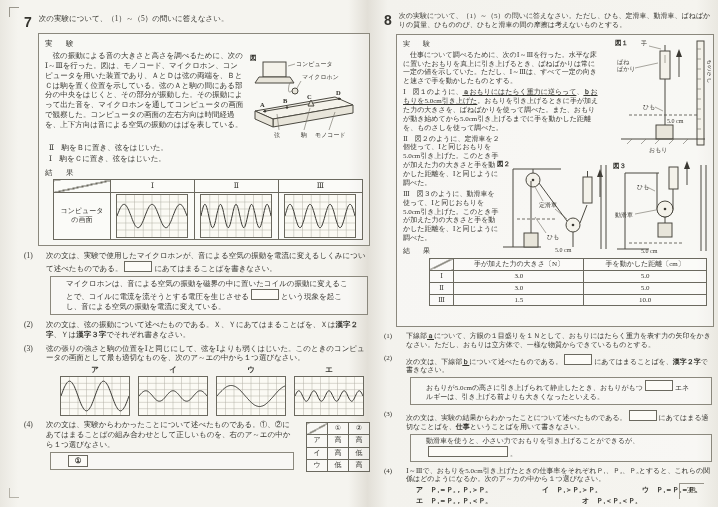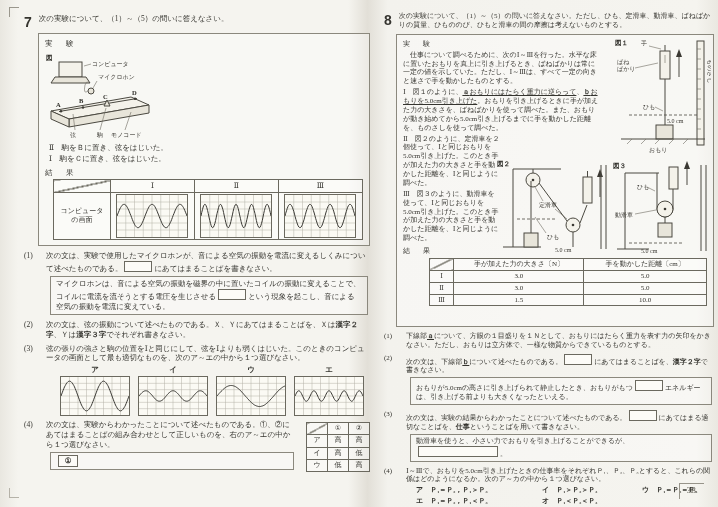--- a/index.html
+++ b/index.html
@@ -22,21 +22,21 @@
   .expbody{flex:1;min-width:0;margin:0;text-indent:1em;}
   .figwrap{flex:0 0 114px;}
   .stepline{margin:1px 0 0 4px;}
   p.t8{margin:0 0 2px;}
   .w198{width:198px;}
   .w100{width:98px;}
   .ind{text-indent:1em;}
   .q{display:flex;gap:4px;margin-top:4px;}
   .qno{flex:0 0 18px;}
   .qbody{flex:1;min-width:0;}
-  .ansbox{border:1px solid #8b887d;padding:2px 5px;margin:2px 2px 1px 4px;background:rgba(255,255,255,0.3);}
+  .ansbox{border:1px solid #8b887d;padding:2px 15px;margin:2px 2px 1px 4px;background:rgba(255,255,255,0.3);}
   .blank{display:inline-block;min-width:26px;height:9px;border:1px solid #6b695f;background:#fcfbf7;vertical-align:-1px;margin:0 2px;}
   .blank.wide{min-width:78px;}
   .lblank{display:inline-block;min-width:14px;border:1px solid #6b695f;background:#fcfbf7;text-align:center;font-weight:bold;margin:0 2px;padding:0 2px;}
   .bold{font-weight:bold;}
   .ul{text-decoration:underline;text-underline-offset:1px;}
   .mk{font-weight:bold;font-family:"Liberation Sans","DejaVu Sans",sans-serif;}
   table.res{border-collapse:collapse;margin:2px 0 0 8px;background:rgba(255,255,255,0.4);}
   table.res td{border:1px solid #6b695f;text-align:center;vertical-align:middle;padding:1px 3px;}
   td.diag{background:linear-gradient(to bottom right,transparent 47%,#6b695f 47%,#6b695f 53%,transparent 53%);}
   .rowlab{width:58px;font-size:7px;}
@@ -75,20 +75,21 @@
 
   <div class="page page7">
     <div class="qhead">
       <span class="qnum">7</span>
       <span class="qintro">次の実験について、（1）～（5）の問いに答えなさい。</span>
     </div>
 
     <div class="expbox">
       <div class="exph">実　験</div>
       <div class="exprow">
+        <p class="expbody">弦の振動による音の大きさと高さを調べるために、次のⅠ～Ⅲを行った。図は、モノコード、マイクロホン、コンピュータを用いた装置であり、ＡとＤは弦の両端を、ＢとＣは駒を置く位置を示している。弦のＡと駒の間にある部分の中央をはじくと、その部分が振動した。その振動によって出た音を、マイクロホンを通してコンピュータの画面で観察した。コンピュータの画面の左右方向は時間経過を、上下方向は音による空気の振動のはばを表している。</p>
         <div class="figwrap">
           <svg width="114" height="88" viewBox="0 0 114 88">
             <text x="1" y="9" class="ftb">図</text>
             <rect x="14" y="11" width="23" height="15" class="flw"></rect>
             <polygon points="10,26 41,26 45,32 6,32" class="fl"></polygon>
             <line x1="39" y1="15" x2="46" y2="13" class="lnt"></line>
             <text x="47" y="15" class="ft">コンピュータ</text>
             <text x="53" y="28" class="ft">マイクロホン</text>
             <line x1="52" y1="30" x2="48" y2="37" class="lnt"></line>
             <circle cx="46" cy="40" r="3" class="fl"></circle>
@@ -485,21 +486,21 @@
 
     <div class="q">
       <span class="qno">(4)</span>
       <div class="qbody">
         <span>Ⅰ～Ⅲで、おもりを5.0cm引き上げたときの仕事率をそれぞれＰ₁、Ｐ₂、Ｐ₃とすると、これらの関係はどのようになるか。次のア～カの中から１つ選びなさい。</span>
         <div class="opts p8">
           <span style="width:108px;">ア　Ｐ₁＝Ｐ₂，Ｐ₁＞Ｐ₃</span>
           <span style="width:82px;">イ　Ｐ₁＞Ｐ₂＞Ｐ₃</span>
           <span>ウ　Ｐ₁＝Ｐ₂＝Ｐ₃</span>
           <span style="width:108px;">エ　Ｐ₁＝Ｐ₂，Ｐ₁＜Ｐ₃</span>
-          <span style="width:82px;">オ　Ｐ₁＜Ｐ₂＜Ｐ₃</span>
+          <span style="width:82px;margin-left:40px;">オ　Ｐ₁＜Ｐ₂＜Ｐ₃</span>
 
         </div>
       </div>
     </div>
 
   </div>
 
   <div class="pagefoot">3B</div>
 </div>
 

